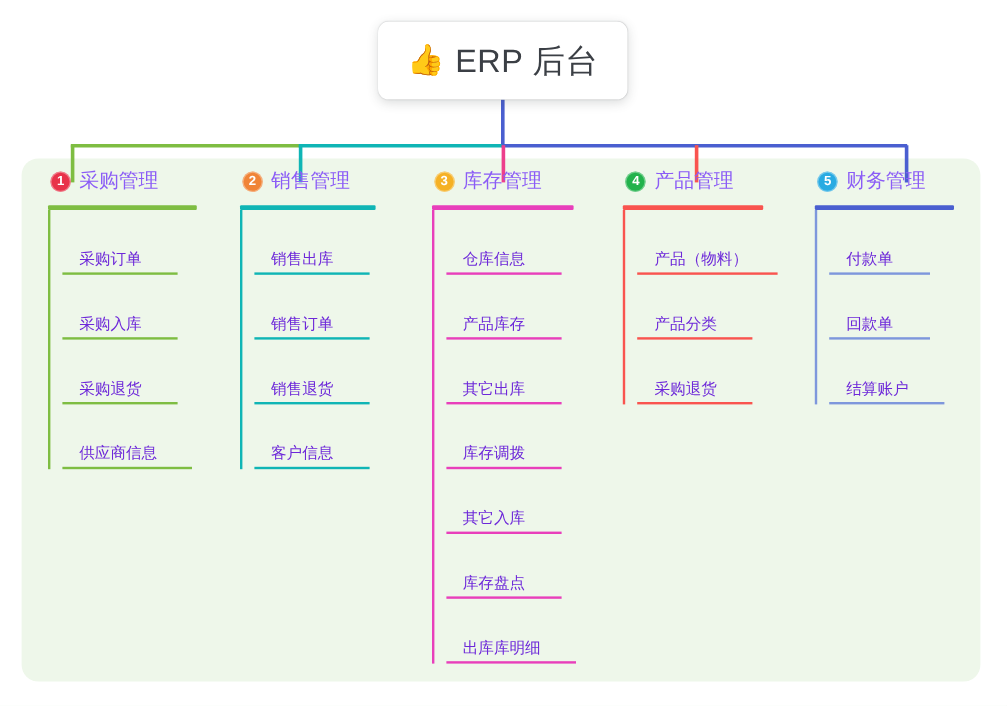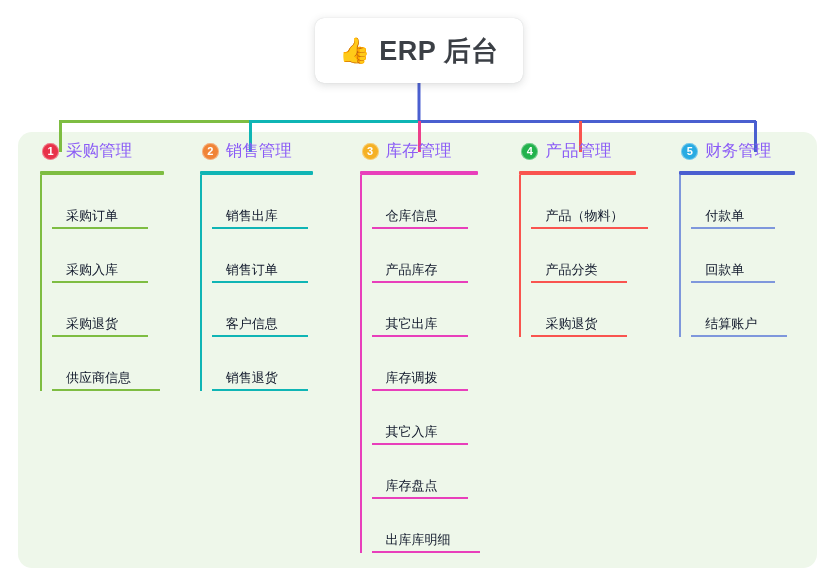--- a/index.html
+++ b/index.html
@@ -40,21 +40,21 @@
   }
   .root-emoji {
     font-size: 25px;
     line-height: 1;
     filter: saturate(1.1);
   }
   .root-title {
     font-size: 27px;
     letter-spacing: 0.5px;
     color: #3b3f45;
-    font-weight: 700;
+    font-weight: 400;
     white-space: nowrap;
   }
 
   
   #connectors {
     position: absolute;
     left: 0; top: 0;
     width: 839px;
     height: 588px;
     pointer-events: none;
@@ -133,21 +133,21 @@
     bottom: 0px;
   }
   .item {
     position: relative;
     height: 54px;
     display: flex;
     align-items: flex-end;
   }
   .item-label {
     font-size: 13px;
-    color: #0f172a;
+    color: #6d28d9;
     white-space: nowrap;
     padding: 0 0 4px 14px;
     position: relative;
     z-index: 2;
   }
   .item-rule {
     position: absolute;
     left: 0px;
     bottom: 0px;
     height: 2px;
@@ -218,27 +218,27 @@
           <div class="spine" style="background: rgb(15, 181, 181); height: 216px;"></div>
           <div class="item">
             <span class="item-label">销售出库</span>
             <div class="item-rule" style="background: rgb(15, 181, 181); width: 96px;"></div>
           </div>
           <div class="item">
             <span class="item-label">销售订单</span>
             <div class="item-rule" style="background: rgb(15, 181, 181); width: 96px;"></div>
           </div>
           <div class="item">
+            <span class="item-label">销售退货</span>
+            <div class="item-rule" style="background: rgb(15, 181, 181); width: 96px;"></div>
+          </div>
+          <div class="item">
             <span class="item-label">客户信息</span>
             <div class="item-rule" style="background: rgb(15, 181, 181); width: 96px;"></div>
           </div>
-          <div class="item">
-            <span class="item-label">销售退货</span>
-            <div class="item-rule" style="background: rgb(15, 181, 181); width: 96px;"></div>
-          </div>
         </div>
       </div>
       <div class="column">
         <div class="col-head">
           <span class="badge" style="background: rgb(245, 177, 37);">3</span>
           <span class="col-title">库存管理</span>
         </div>
         <div class="col-rule" style="background: rgb(232, 63, 187); width: 118px;"></div>
         <div class="items">
           <div class="spine" style="background: rgb(232, 63, 187); height: 378px;"></div>

